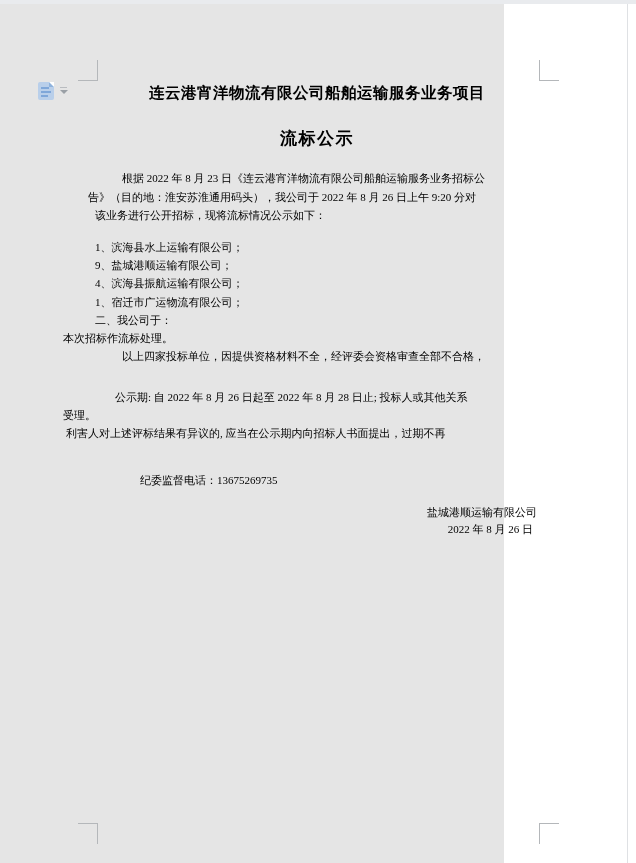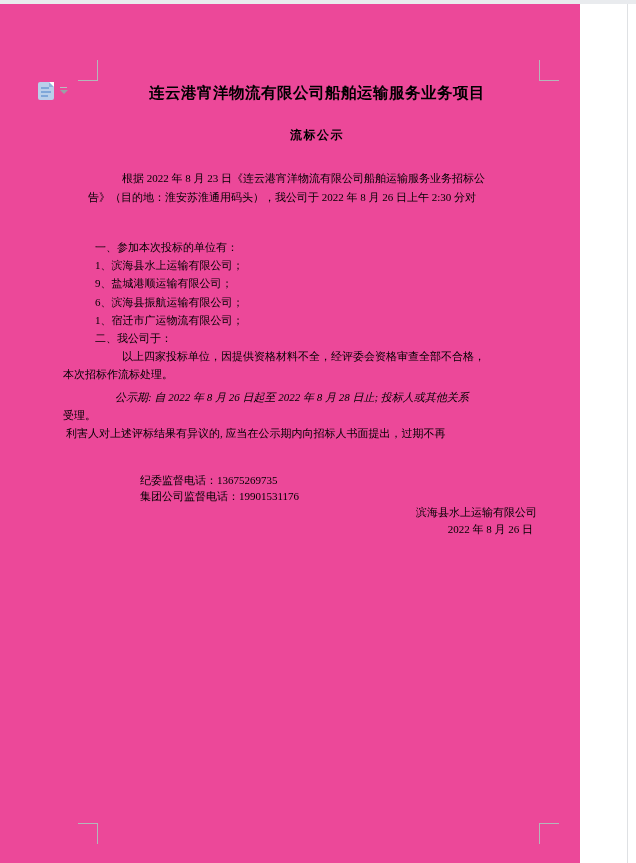--- a/index.html
+++ b/index.html
@@ -2,21 +2,21 @@
 <html><head>
 <meta charset="utf-8">
 <style>
   html,body { margin:0; padding:0; }
   body {
     width:636px; height:863px; overflow:hidden;
     background:#ffffff;
     font-family:"Liberation Serif","DejaVu Serif",serif;
     color:#000;
   }
-  .screen { position:relative; width:580px; height:863px; background:#ec4899; }
+  .screen { position:relative; width:504px; height:863px; background:#e5e5e5; }
 
   
   .topbar { position:absolute; left:0; top:0; width:636px; height:4px; background:#e9ebee; }
   .page-right-edge { position:absolute; left:627px; top:4px; width:1px; height:859px; background:#dfe1e4; }
 
   
   .paste-btn { position:absolute; left:36px; top:80px; width:34px; height:22px; cursor:pointer; }
   .paste-icon { position:absolute; left:2px; top:2px; width:16px; height:18px; background:#b9cfea; border-radius:2px; }
   .paste-icon .fold {
     position:absolute; right:0; top:0; width:0; height:0;
@@ -46,31 +46,31 @@
   .m-br-v { left:539px; top:823px; width:1px;  height:21px; }
 
   
   .doc-title {
     position:absolute; left:95px; top:83px; width:444px;
     font-size:15.5px; font-weight:bold; text-align:center;
     letter-spacing:0.5px; white-space:nowrap;
   }
   .doc-subtitle {
     position:absolute; left:95px; top:127px; width:444px;
-    font-size:12px; font-weight:bold; text-align:center; letter-spacing:1.5px;
+    font-size:17px; font-weight:bold; text-align:center; letter-spacing:1.5px;
   }
   .block { position:absolute; left:95px; width:460px; font-size:11px; }
   .intro   { top:169px; line-height:18.6px; }
   .listing { top:238px; line-height:18.2px; }
   .notice  { top:388px; line-height:18.2px; }
   .phones  { top:472px; line-height:16.2px;margin-left:45px; }
   .sig     { top:504px; width:442px; line-height:16.8px; text-align:right; }
   .line { white-space:nowrap; }
   .ind27 { padding-left:27px; }
-  .ind20 { padding-left:20px;font-style:italic; }
+  .ind20 { padding-left:20px; }
   .out7  { margin-left:-7px; }
   .out29 { margin-left:-29px; }
   .out32 { margin-left:-32px; }
   .date-line { padding-right:4px;font-family:Liberation Serif, serif; }
 </style>
 </head>
 <body>
 
 <div class="screen">
 
@@ -98,43 +98,42 @@
   <div class="mark m-bl-v"></div>
   <div class="mark m-br-h"></div>
   <div class="mark m-br-v"></div>
 
   <div class="doc-title">连云港宵洋物流有限公司船舶运输服务业务项目</div>
 
   <div class="doc-subtitle">流标公示</div>
 
   <div class="block intro">
     <div class="line ind27">根据 2022 年 8 月 23 日《连云港宵洋物流有限公司船舶运输服务业务招标公</div>
-    <div class="line out7">告》（目的地：淮安苏淮通用码头），我公司于 2022 年 8 月 26 日上午 2:30 分对</div>
+    <div class="line out7">告》（目的地：淮安苏淮通用码头），我公司于 2022 年 8 月 26 日上午 9:20 分对</div>
+    <div class="line">该业务进行公开招标，现将流标情况公示如下：</div>
   </div>
 
   <div class="block listing">
-    <div class="line">一、参加本次投标的单位有：</div>
     <div class="line">1、滨海县水上运输有限公司；</div>
     <div class="line">9、盐城港顺运输有限公司；</div>
-    <div class="line">6、滨海县振航运输有限公司；</div>
+    <div class="line">4、滨海县振航运输有限公司；</div>
     <div class="line">1、宿迁市广运物流有限公司；</div>
     <div class="line">二、我公司于：</div>
+    <div class="line out32">本次招标作流标处理。</div>
     <div class="line ind27">以上四家投标单位，因提供资格材料不全，经评委会资格审查全部不合格，</div>
-    <div class="line out32">本次招标作流标处理。</div>
   </div>
 
   <div class="block notice">
     <div class="line ind20">公示期: 自 2022 年 8 月 26 日起至 2022 年 8 月 28 日止; 投标人或其他关系</div>
     <div class="line out32">受理。</div>
     <div class="line out29">利害人对上述评标结果有异议的, 应当在公示期内向招标人书面提出，过期不再</div>
   </div>
 
   <div class="block phones">
     <div class="line">纪委监督电话：13675269735</div>
-    <div class="line">集团公司监督电话：19901531176</div>
   </div>
 
   <div class="block sig">
-    <div class="line">滨海县水上运输有限公司</div>
+    <div class="line">盐城港顺运输有限公司</div>
     <div class="line date-line">2022 年 8 月 26 日</div>
   </div>
 
 </div>
 
 </body></html>

